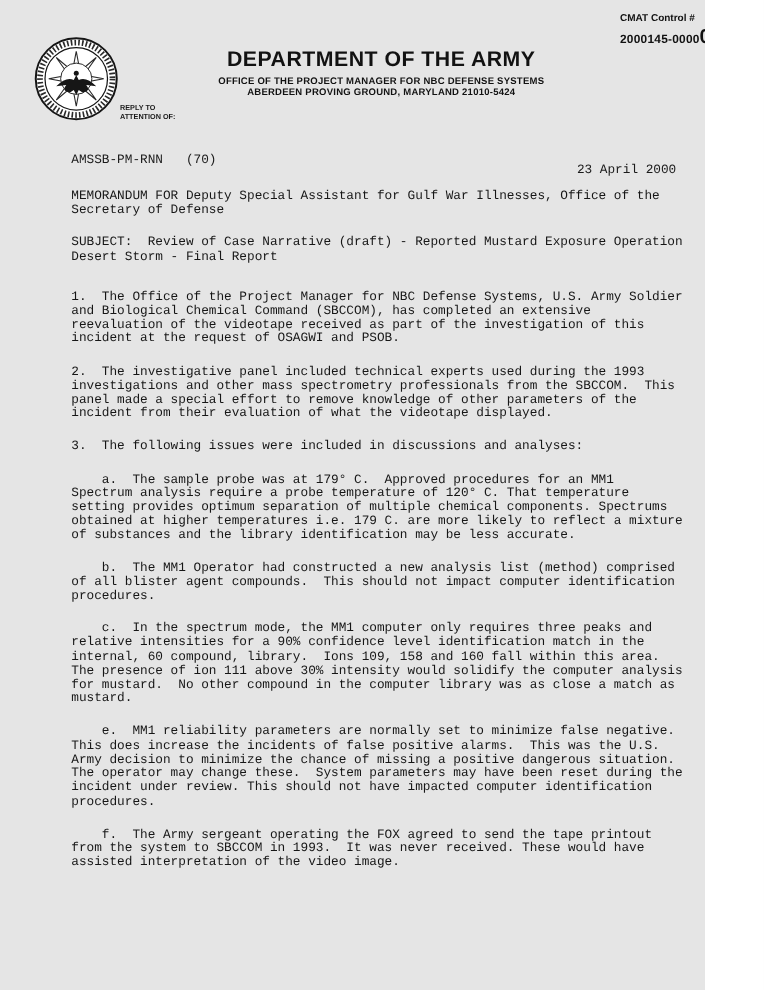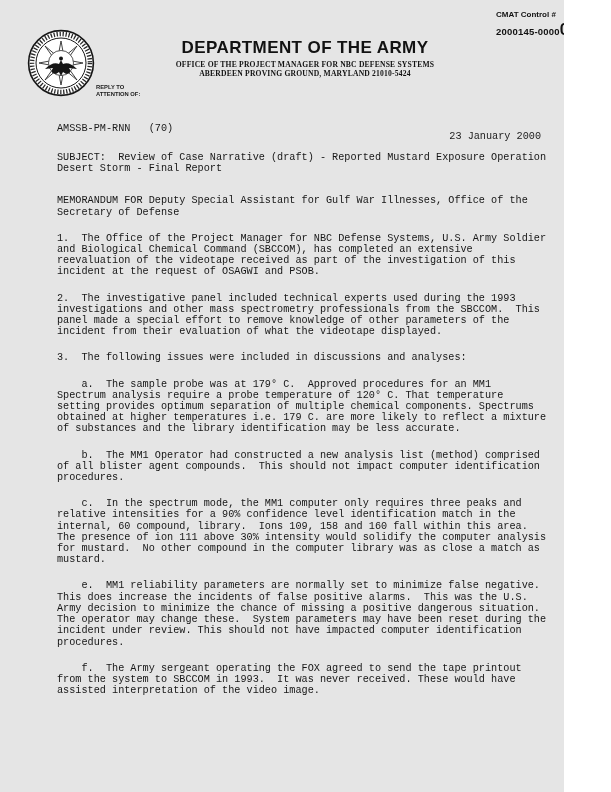--- a/index.html
+++ b/index.html
@@ -42,21 +42,21 @@
     position: absolute;
     top: 38px;
     left: 115px;
     width: 380px;
     text-align: center;
     font-family: "Liberation Sans", sans-serif;
     font-weight: bold;
     color: #121212;
   }
   .lh-title { font-size: 17px; letter-spacing: .4px; margin-bottom: 2px; }
-  .lh-line  { font-size: 7.6px;  letter-spacing: .2px; line-height: 9.4px; font-family: Liberation Serif, serif; }
+  .lh-line  { font-size: 7.6px;  letter-spacing: .2px; line-height: 9.4px; }
 
   .reply {
     position: absolute;
     top: 84px;
     left: 96px;
     font-family: "Liberation Sans", sans-serif;
     font-weight: bold;
     font-size: 5.8px;
     line-height: 7.4px;
     color: #1a1a1a;
@@ -118,28 +118,28 @@
     <div class="lh-title">DEPARTMENT OF THE ARMY</div>
     <div class="lh-line">OFFICE OF THE PROJECT MANAGER FOR NBC DEFENSE SYSTEMS</div>
     <div class="lh-line">ABERDEEN PROVING GROUND, MARYLAND  21010-5424</div>
   </div>
 
   <div class="reply">REPLY TO
 ATTENTION OF:</div>
 
   <div class="ref-row">
     <span class="ref-symbol">AMSSB-PM-RNN   (70)</span>
-    <span class="ref-date">23 January 2000</span>
+    <span class="ref-date">23 April 2000</span>
   </div>
 
   <div class="body">
+    <div class="para">MEMORANDUM FOR Deputy Special Assistant for Gulf War Illnesses, Office of the
+Secretary of Defense</div>
     <div class="para gap-large">SUBJECT:  Review of Case Narrative (draft) - Reported Mustard Exposure Operation
 Desert Storm - Final Report</div>
-    <div class="para">MEMORANDUM FOR Deputy Special Assistant for Gulf War Illnesses, Office of the
-Secretary of Defense</div>
     <div class="para">1.  The Office of the Project Manager for NBC Defense Systems, U.S. Army Soldier
 and Biological Chemical Command (SBCCOM), has completed an extensive
 reevaluation of the videotape received as part of the investigation of this
 incident at the request of OSAGWI and PSOB.</div>
     <div class="para">2.  The investigative panel included technical experts used during the 1993
 investigations and other mass spectrometry professionals from the SBCCOM.  This
 panel made a special effort to remove knowledge of other parameters of the
 incident from their evaluation of what the videotape displayed.</div>
     <div class="para">3.  The following issues were included in discussions and analyses:</div>
     <div class="para">    a.  The sample probe was at 179° C.  Approved procedures for an MM1

